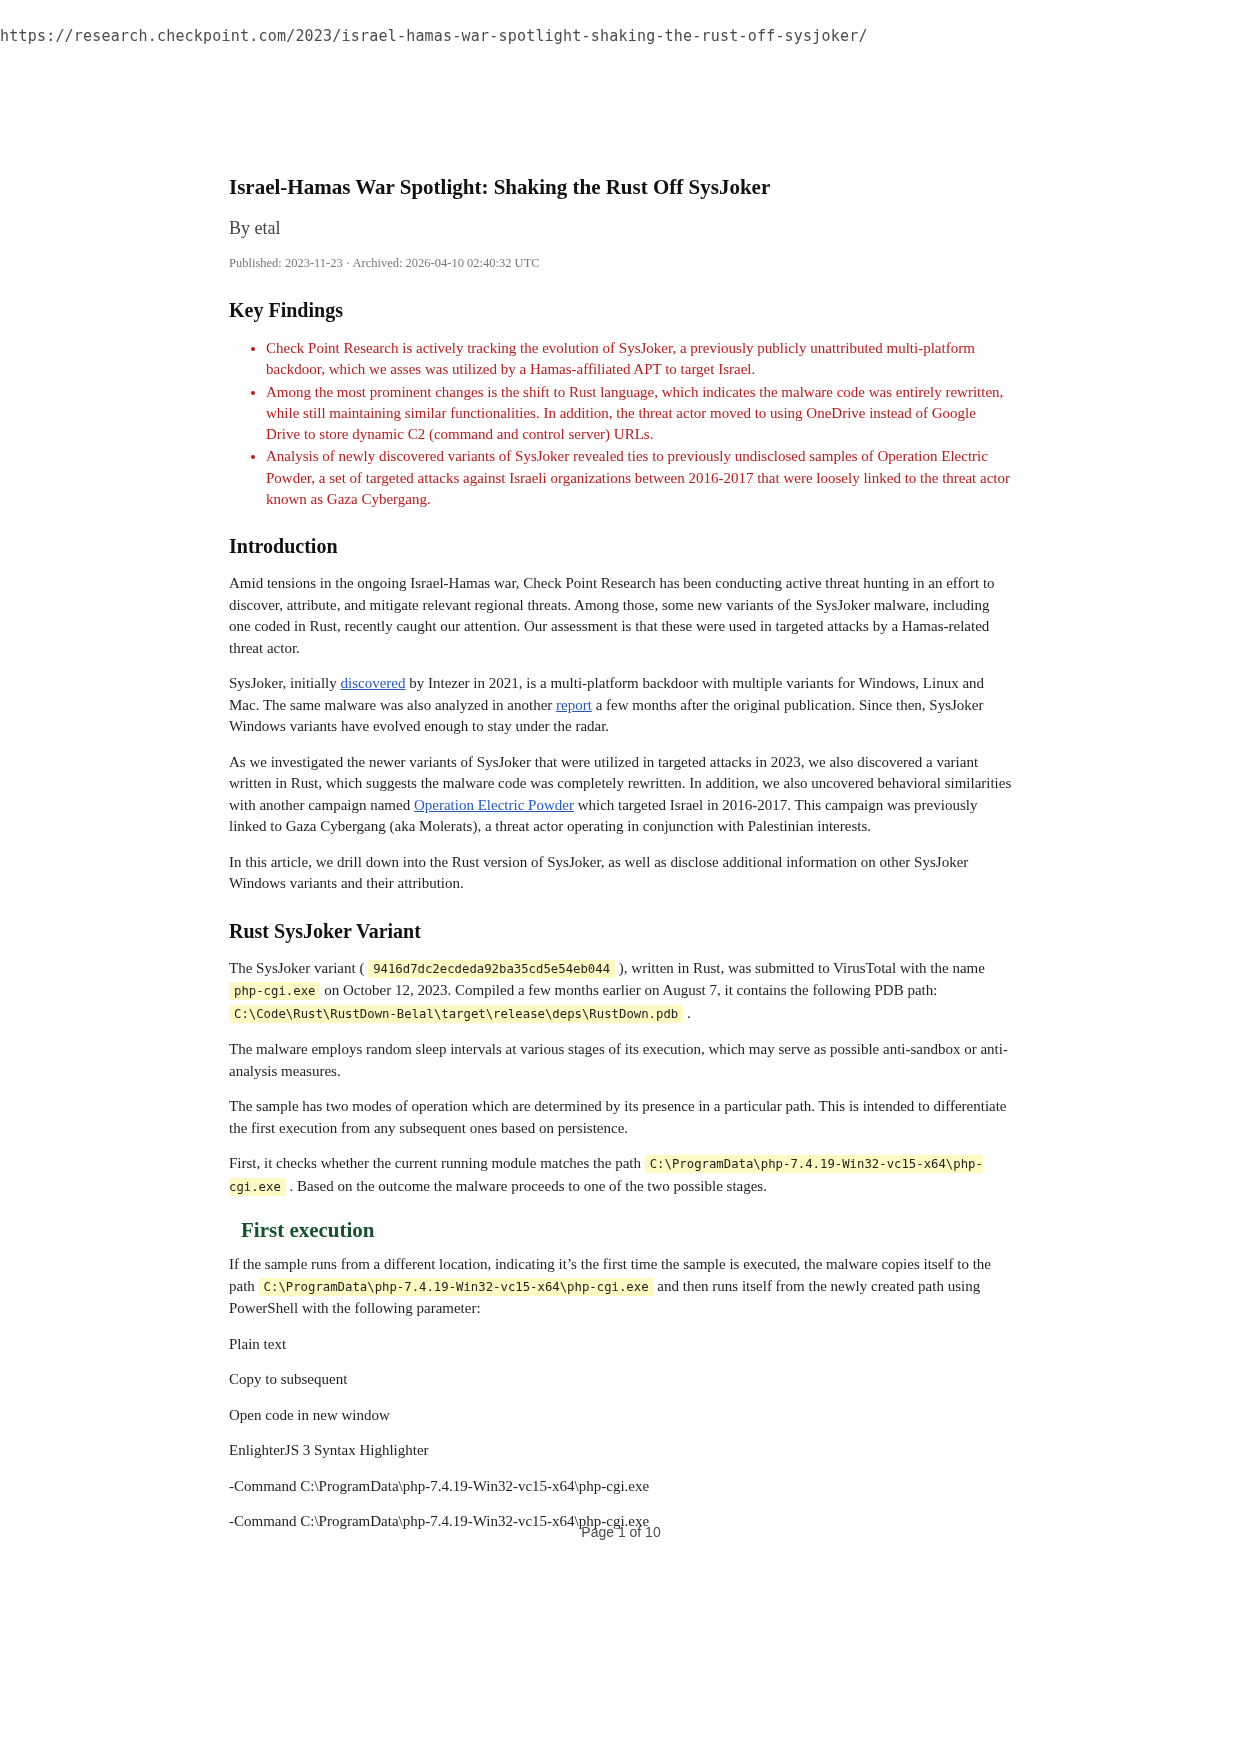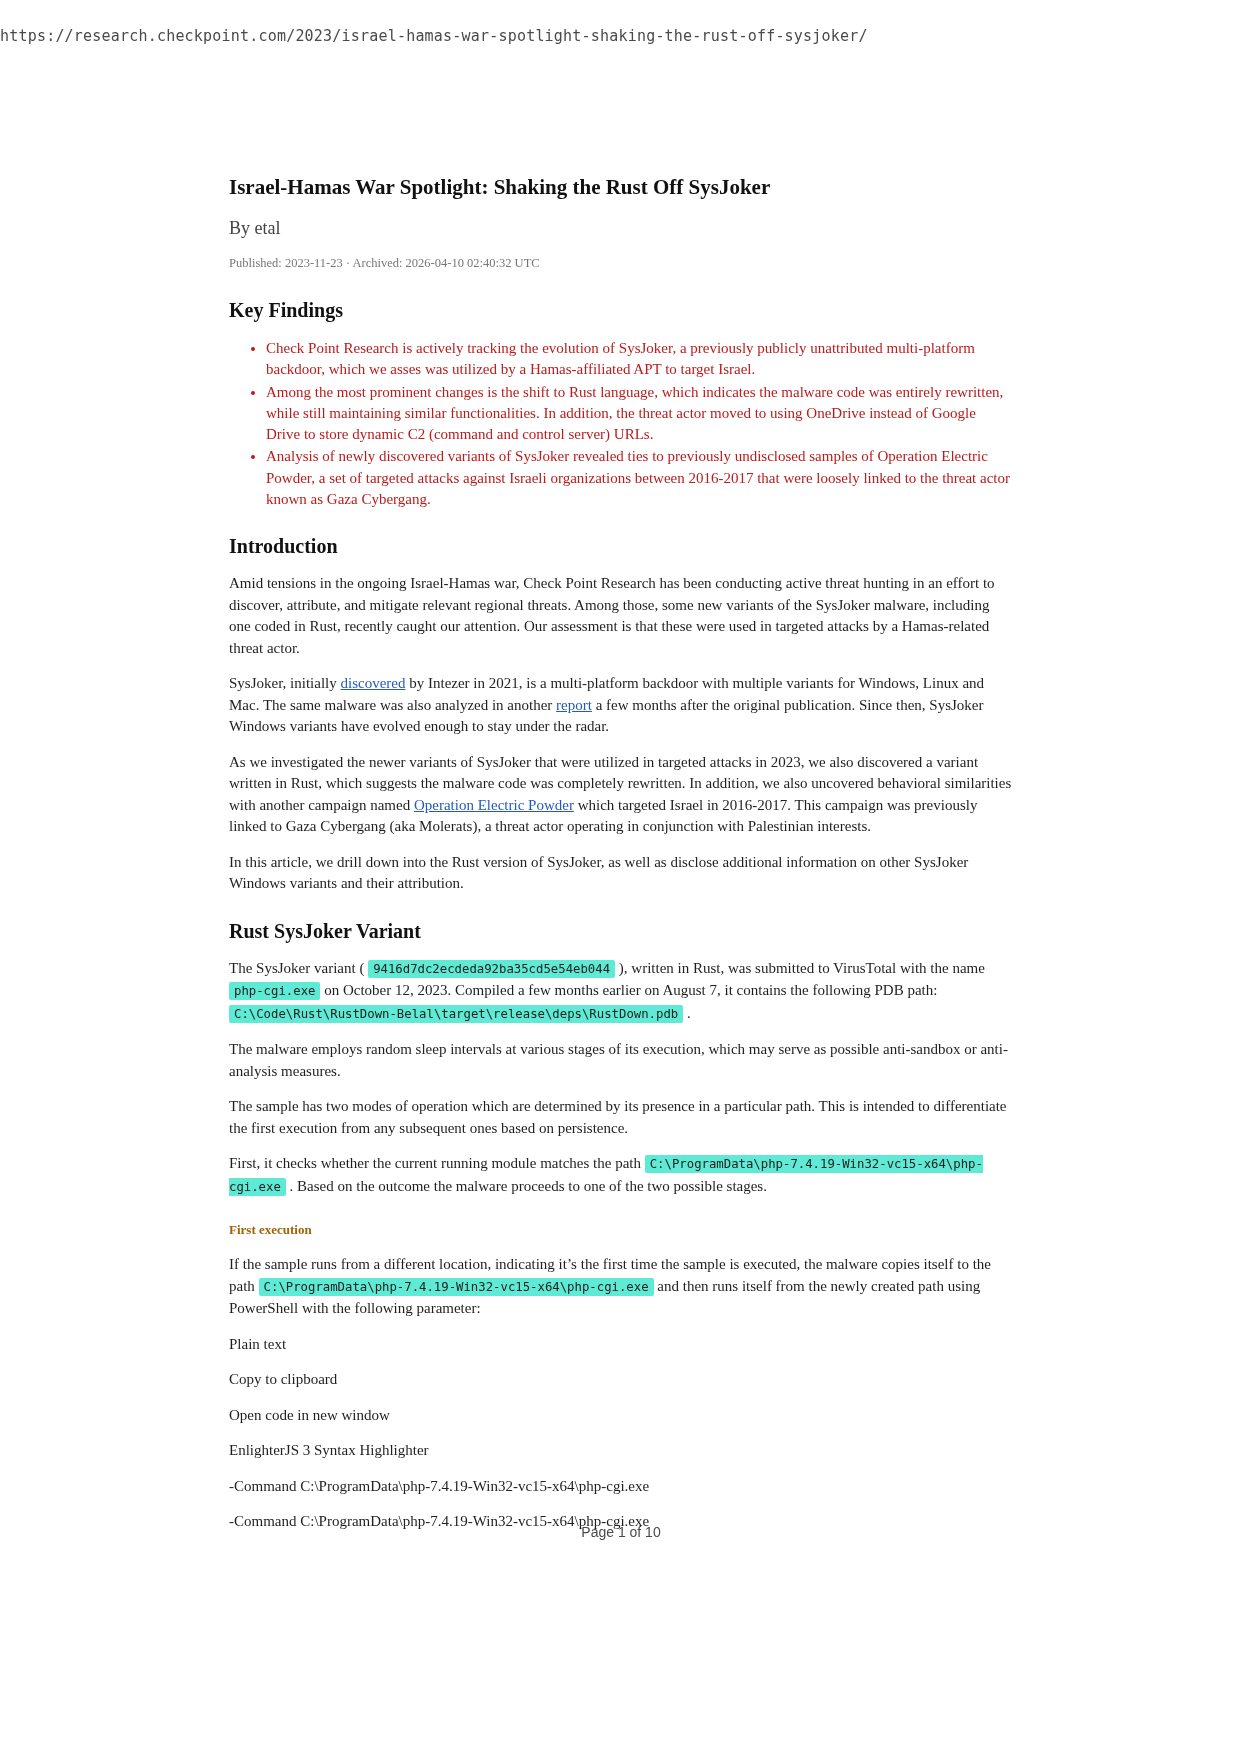--- a/index.html
+++ b/index.html
@@ -41,25 +41,25 @@
     color: #777;
   }
   h2 {
     font-size: 20px;
     line-height: 24px;
     margin: 24px 0 15px 0;
     font-weight: bold;
     color: #111;
   }
   h3 {
-    font-size: 13px;
+    font-size: 21px;
     line-height: 20px;
-    margin: 22px 0 14px 0;
+    margin: 22px 0 14px 12px;
     font-weight: bold;
-    color: #a16207;
+    color: #14532d;
   }
   p {
     font-size: 15px;
     line-height: 21.5px;
     margin: 14px 0;
     color: #1f1f1f;
   }
   ul {
     margin: 16px 0 18px 0;
     padding-left: 37px;
@@ -71,21 +71,21 @@
     color: #b91c1c;
   }
   a.inline-link {
     color: #2459c2;
     text-decoration: underline;
     cursor: pointer;
   }
   code.inline-code {
     font-family: "DejaVu Sans Mono", monospace;
     font-size: 12.3px;
-    background: #5eead4;
+    background: #fef9c3;
     padding: 2px 5px;
     border-radius: 2px;
     color: #222;
   }
   .page-footer {
     position: absolute;
     left: 0;
     right: 0;
     top: 1524px;
     text-align: center;
@@ -122,21 +122,21 @@
 
   <h2>Rust SysJoker Variant</h2>
   <p>The SysJoker variant ( <code class="inline-code">9416d7dc2ecdeda92ba35cd5e54eb044</code> ), written in Rust, was submitted to VirusTotal with the name <code class="inline-code">php-cgi.exe</code> on October 12, 2023. Compiled a few months earlier on August 7, it contains the following PDB path: <code class="inline-code">C:\Code\Rust\RustDown-Belal\target\release\deps\RustDown.pdb</code> .</p>
   <p>The malware employs random sleep intervals at various stages of its execution, which may serve as possible anti-sandbox or anti-analysis measures.</p>
   <p>The sample has two modes of operation which are determined by its presence in a particular path. This is intended to differentiate the first execution from any subsequent ones based on persistence.</p>
   <p>First, it checks whether the current running module matches the path <code class="inline-code">C:\ProgramData\php-7.4.19-Win32-vc15-x64\php-cgi.exe</code> . Based on the outcome the malware proceeds to one of the two possible stages.</p>
 
   <h3>First execution</h3>
   <p>If the sample runs from a different location, indicating it’s the first time the sample is executed, the malware copies itself to the path <code class="inline-code">C:\ProgramData\php-7.4.19-Win32-vc15-x64\php-cgi.exe</code> and then runs itself from the newly created path using PowerShell with the following parameter:</p>
   <p>Plain text</p>
-  <p>Copy to clipboard</p>
+  <p>Copy to subsequent</p>
   <p>Open code in new window</p>
   <p>EnlighterJS 3 Syntax Highlighter</p>
   <p>-Command C:\ProgramData\php-7.4.19-Win32-vc15-x64\php-cgi.exe</p>
   <p>-Command C:\ProgramData\php-7.4.19-Win32-vc15-x64\php-cgi.exe</p>
 
 </main>
 
 <footer class="page-footer">
   <span>Page 1 of 10</span>
 </footer>

